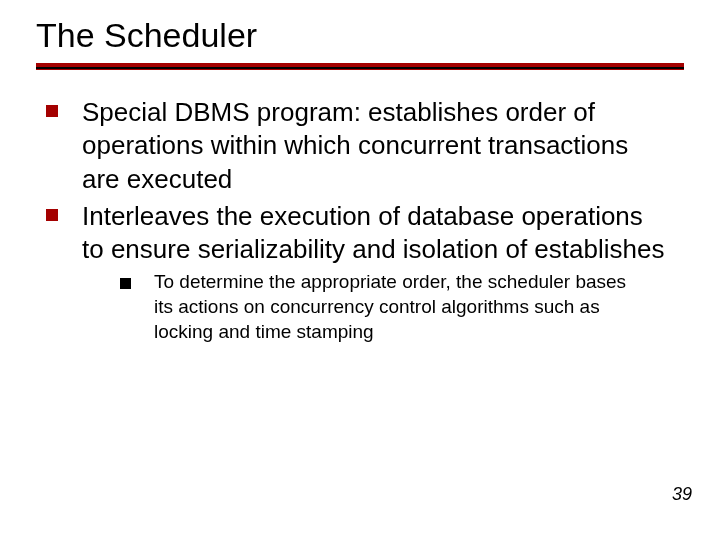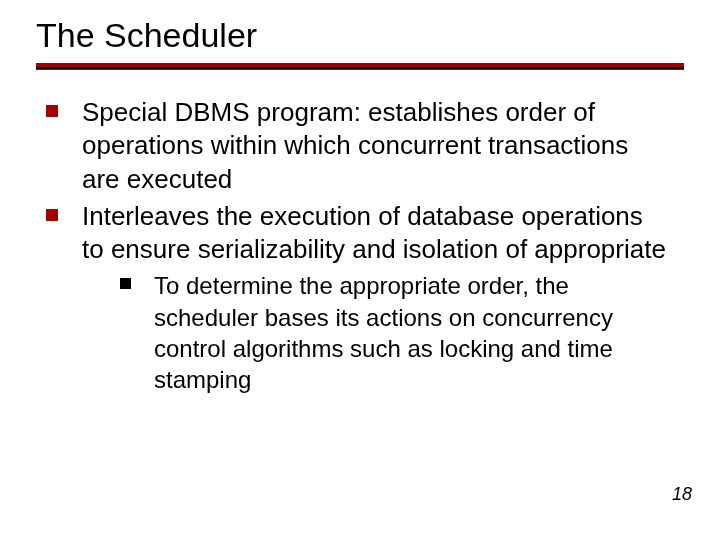--- a/index.html
+++ b/index.html
@@ -66,21 +66,21 @@
     background: #a40000;
   }
   ul.level2 {
     list-style: none;
     margin: 4px 0 0 0;
     padding: 0 18px 0 30px;
   }
   ul.level2 > li {
     position: relative;
     padding-left: 42px;
-    font-size: 24px;
+    font-size: 19px;
     line-height: 1.3;
   }
   ul.level2 > li::before {
     content: "";
     position: absolute;
     left: 8px;
     top: 8px;
     width: 11px;
     height: 11px;
     background: #000000;
@@ -102,23 +102,23 @@
   <div class="rule">
     <div class="red"></div>
     <div class="black"></div>
   </div>
 
   <ul class="level1">
     <li>
       <span>Special DBMS program: establishes order of operations within which concurrent transactions are executed</span>
     </li>
     <li>
-      <span>Interleaves the execution of database operations to ensure serializability and isolation of appropriate</span>
+      <span>Interleaves the execution of database operations to ensure serializability and isolation of establishes</span>
       <ul class="level2">
         <li>
           <span>To determine the appropriate order, the scheduler bases its actions on concurrency control algorithms such as locking and time stamping</span>
         </li>
       </ul>
     </li>
   </ul>
 
-  <div class="pagenum">18</div>
+  <div class="pagenum">39</div>
 </div>
 
 </body></html>

